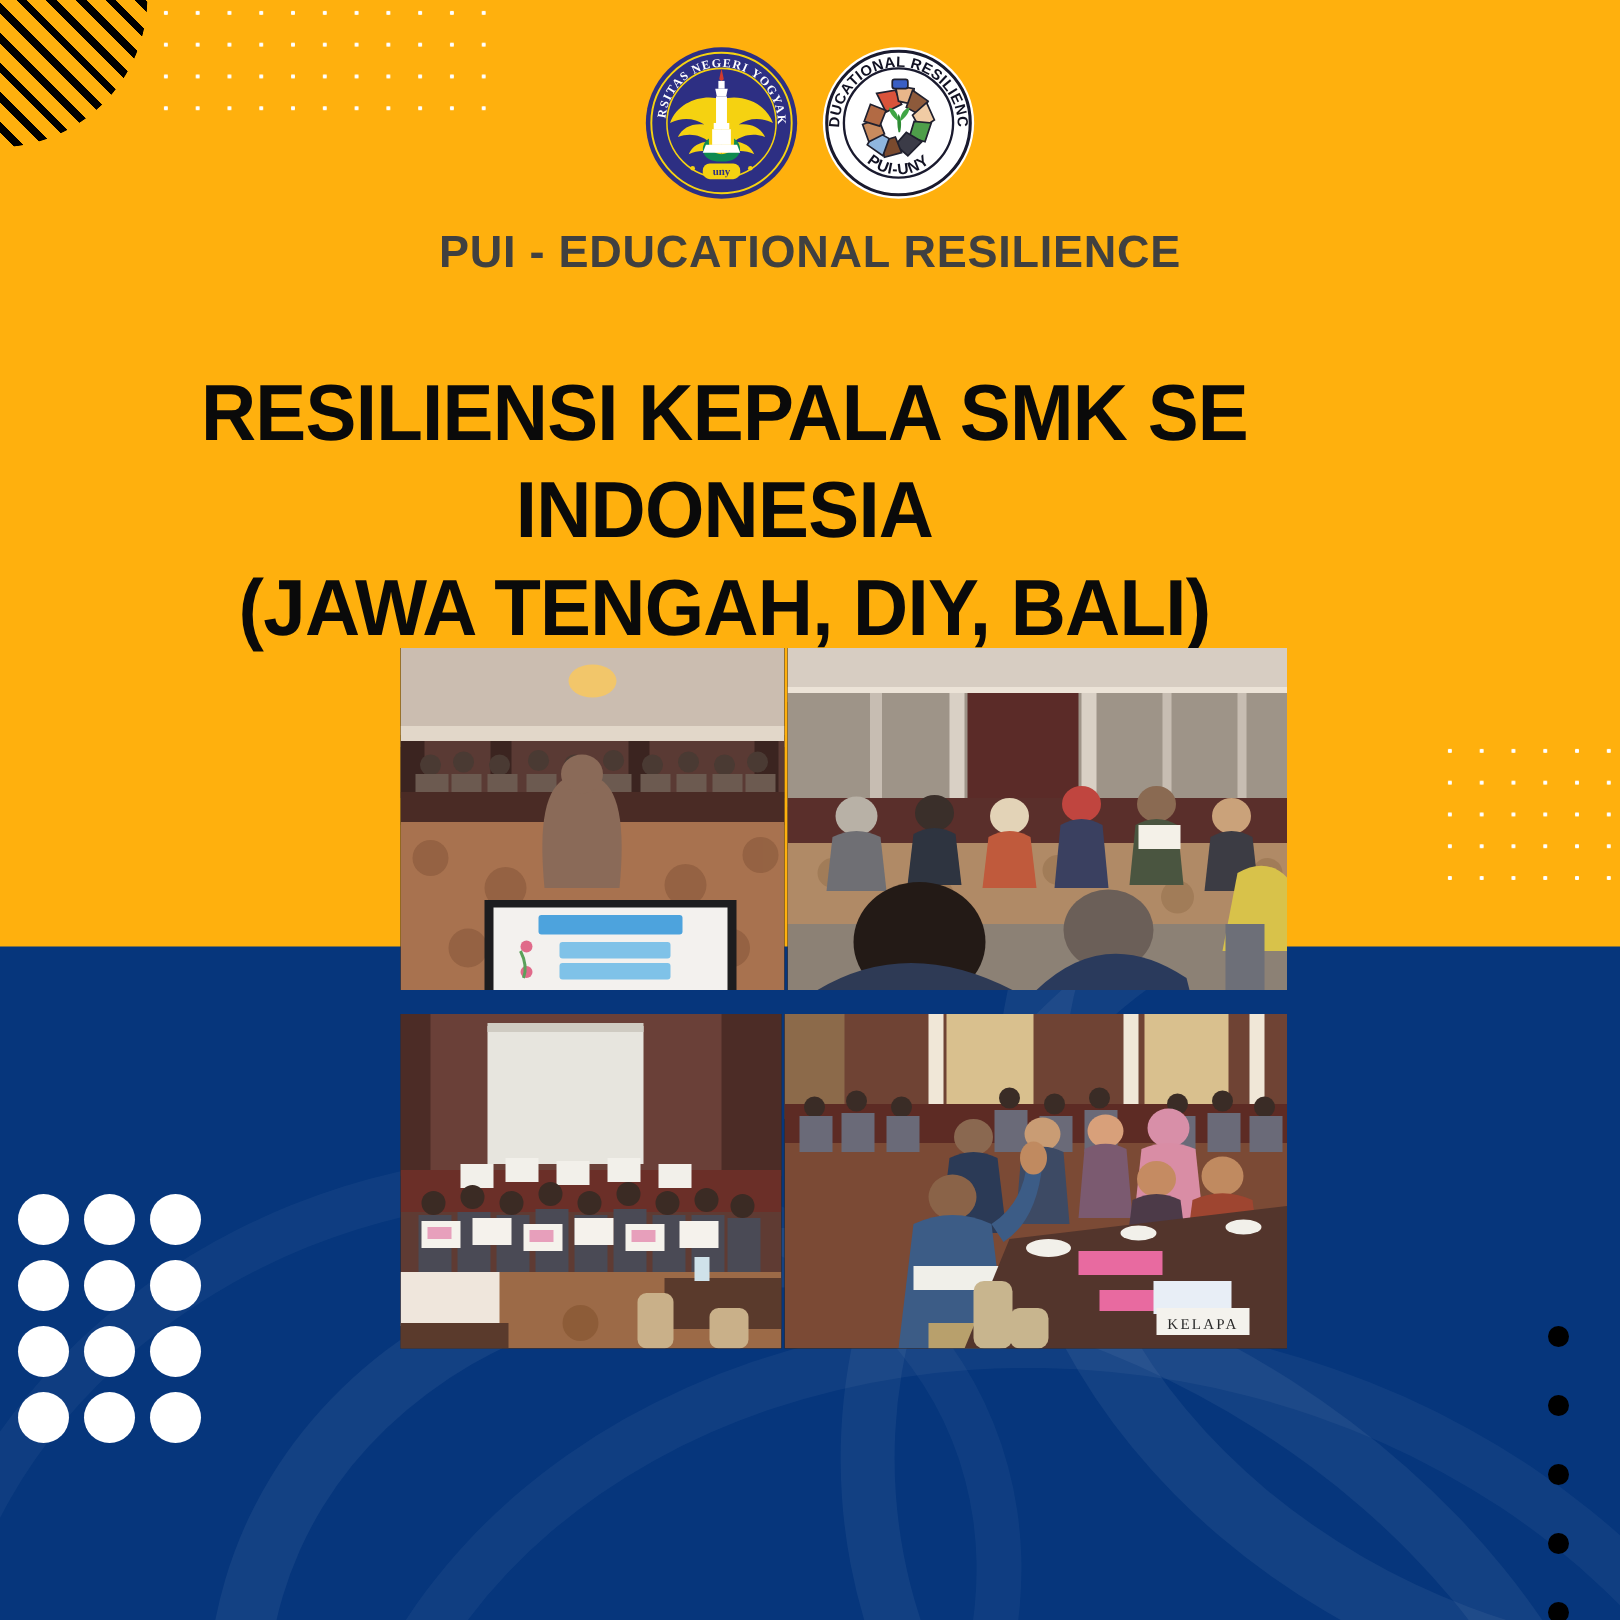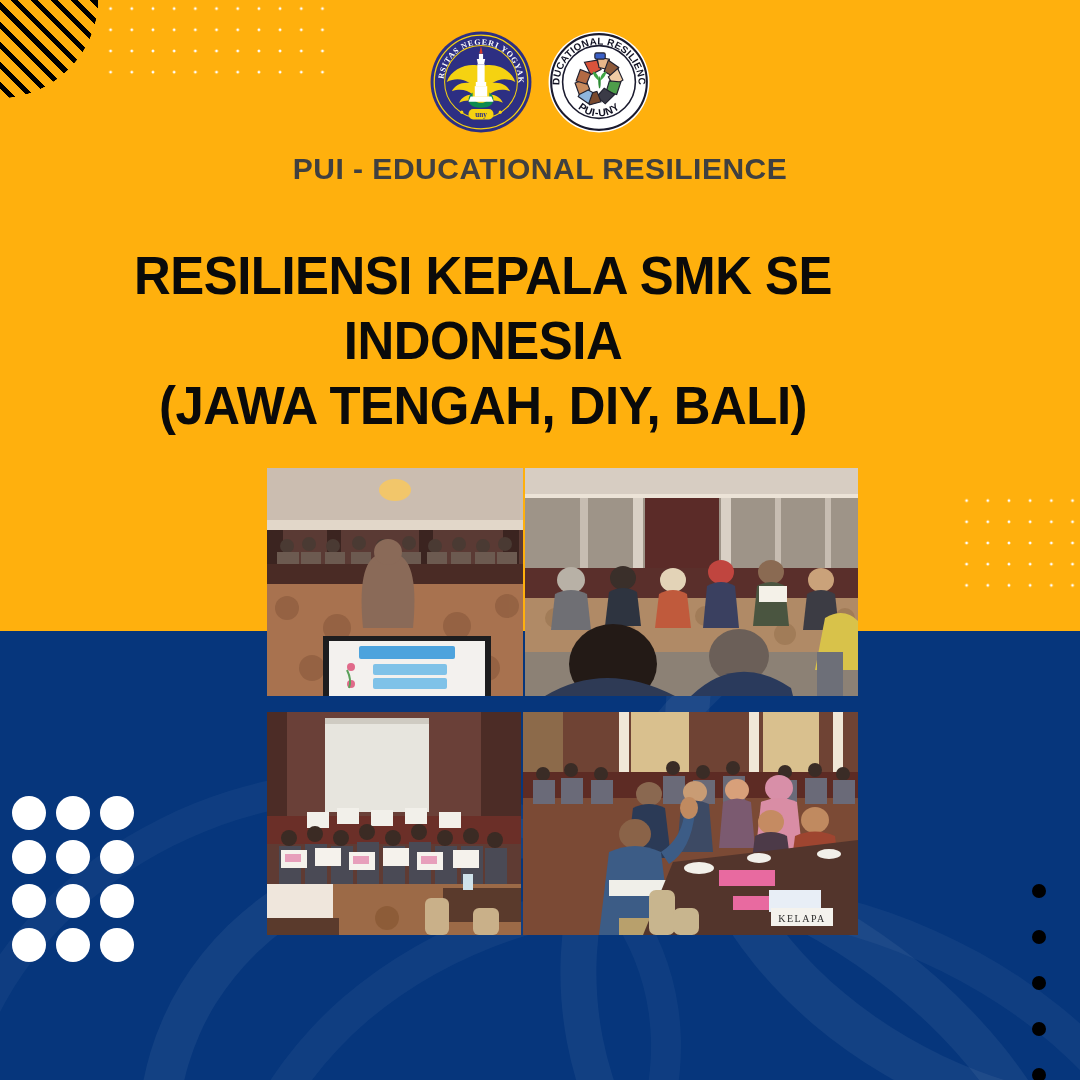--- a/index.html
+++ b/index.html
@@ -124,21 +124,21 @@
     letter-spacing:-0.5px;
   }
   .headline .l1{ display:block; transform:scaleX(.96); }
   .headline .l2{ display:block; transform:scaleX(.96); }
 
   
   .collage{
     position:absolute; left:267px; top:432px;
     width:591px; height:467px;
   }
-  .collage .row{ position:absolute; left:0; width:591px;margin-top:36px; }
+  .collage .row{ position:absolute; left:0; width:591px; }
   .row-top{ top:0; height:228px; }
   .row-bot{ top:244px; height:223px; }
   .ph{ position:absolute; top:0; height:100%; overflow:hidden; background:#2b2119; }
   .r1a{ left:0;   width:256px; }
   .r1b{ left:258px; width:333px; }
   .r2a{ left:0;   width:254px; }
   .r2b{ left:256px; width:335px; }
   .ph svg{ display:block; width:100%; height:100%; }
 </style>
 </head>

